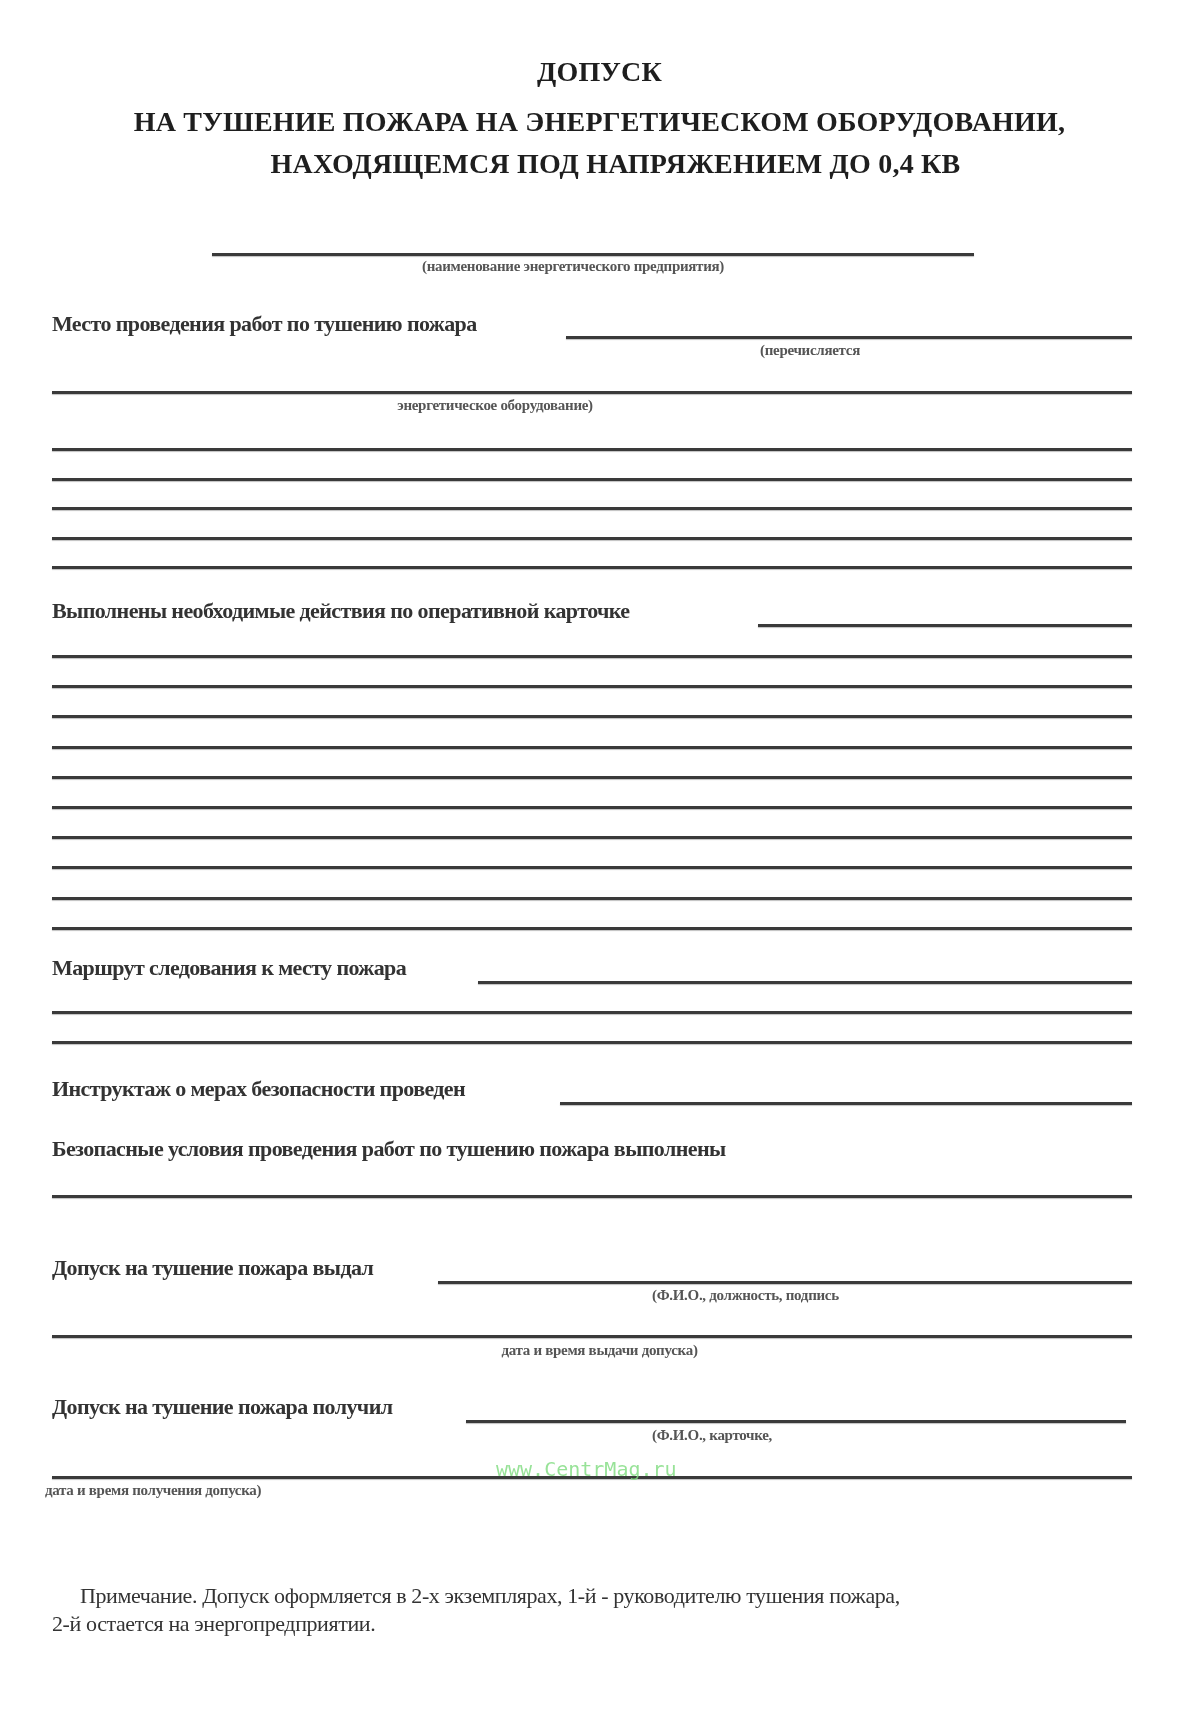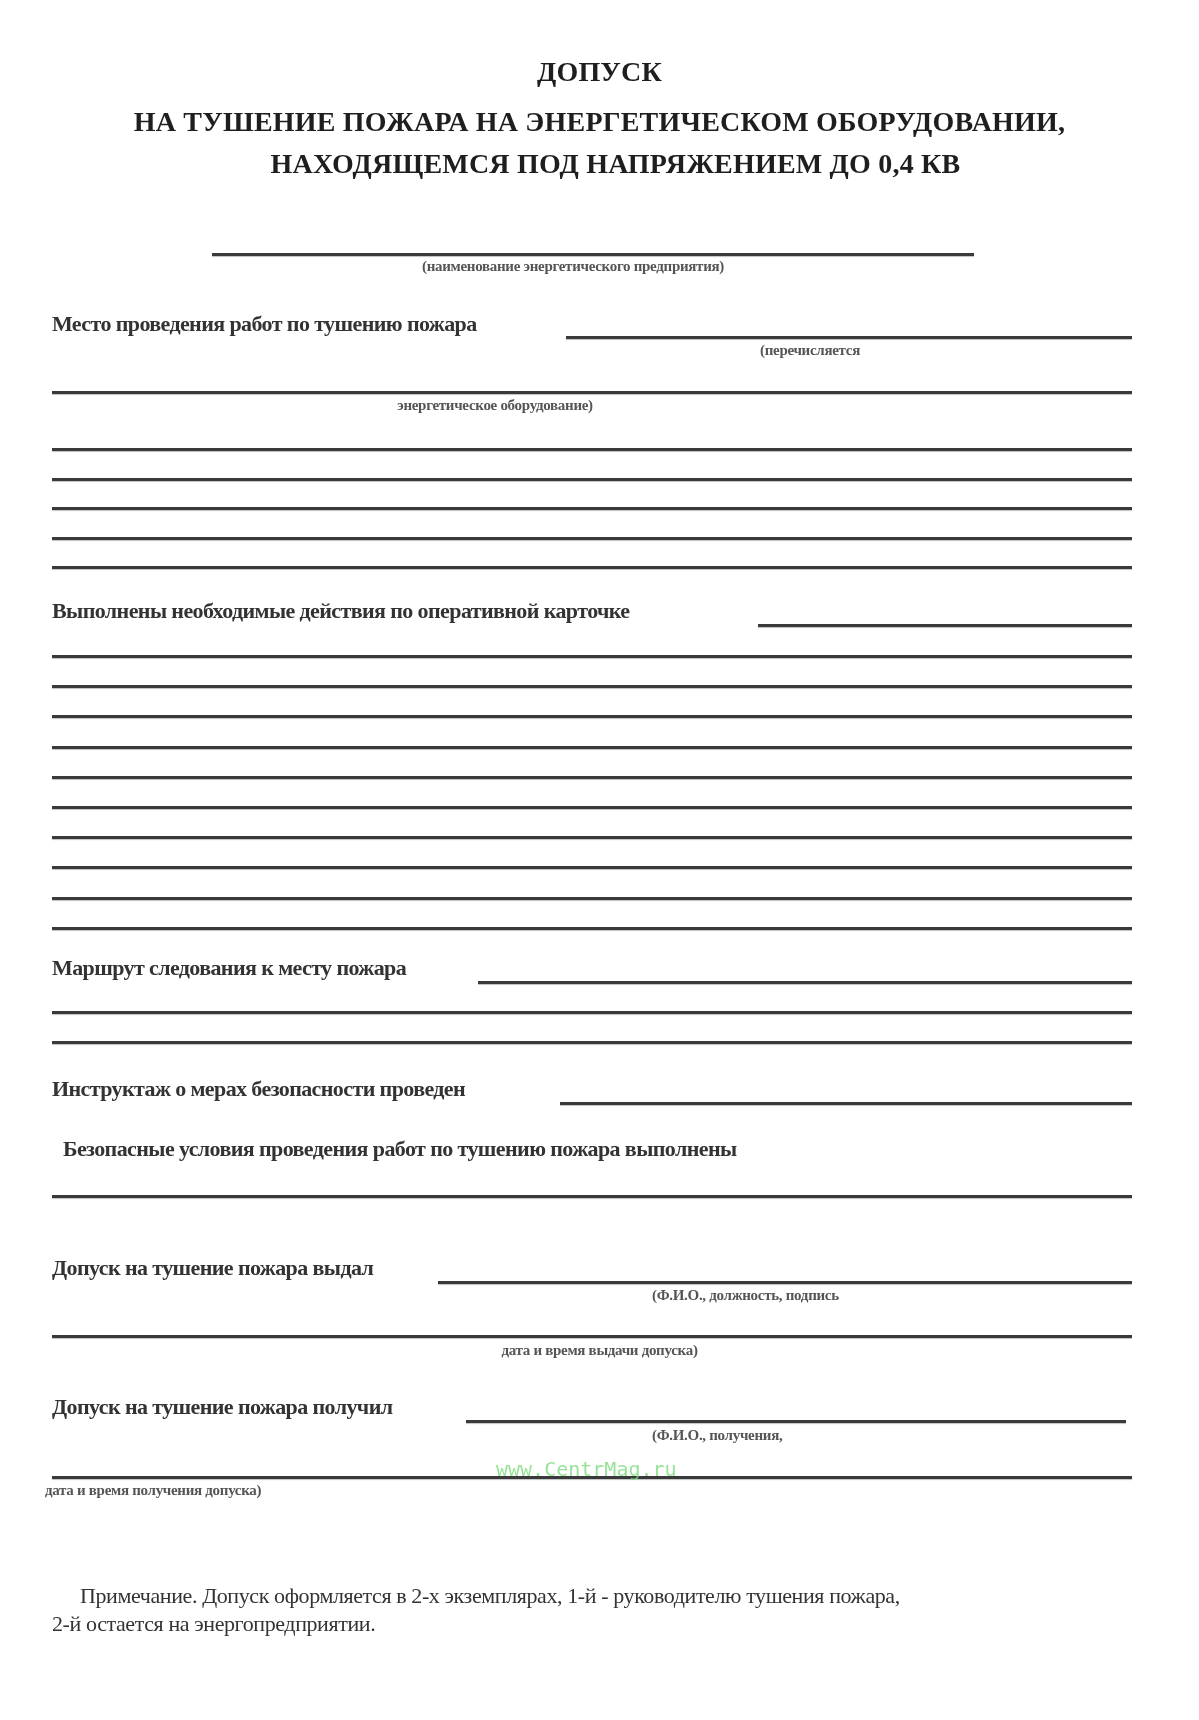--- a/index.html
+++ b/index.html
@@ -55,32 +55,32 @@
 <div class="abs label" style="left:52px; top:955px;">Маршрут следования к месту пожара</div>
 <div class="abs line" style="left:478px; width:654px; top:981px;"></div>
 <div id="rt-lines">
     <div class="abs line" style="left: 52px; width: 1080px; top: 1011px;"></div>
     <div class="abs line" style="left: 52px; width: 1080px; top: 1041px;"></div>
   </div>
 
 <div class="abs label" style="left:52px; top:1076px;">Инструктаж о мерах безопасности проведен</div>
 <div class="abs line" style="left:560px; width:572px; top:1102px;"></div>
 
-<div class="abs label" style="left:52px; top:1136px;margin-left:11px;">Безопасные  условия  проведения  работ по тушению пожара выполнены</div>
+<div class="abs label" style="left:52px; top:1136px;">Безопасные  условия  проведения  работ по тушению пожара выполнены</div>
 <div class="abs line" style="left:52px; width:1080px; top:1195px;"></div>
 
 <div class="abs label" style="left:52px; top:1255px;">Допуск на тушение пожара выдал</div>
 <div class="abs line" style="left:438px; width:694px; top:1281px;"></div>
 <div class="abs caption" style="left:652px; top:1287px;">(Ф.И.О., должность, подпись</div>
 <div class="abs line" style="left:52px; width:1080px; top:1335px;"></div>
 <div class="abs caption" style="left:0; width:1199px; text-align:center; top:1342px;">дата и время выдачи допуска)</div>
 
 <div class="abs label" style="left:52px; top:1394px;">Допуск на тушение пожара получил</div>
 <div class="abs line" style="left:466px; width:660px; top:1420px;"></div>
-<div class="abs caption" style="left:652px; top:1427px;">(Ф.И.О., получения,</div>
+<div class="abs caption" style="left:652px; top:1427px;">(Ф.И.О., карточке,</div>
 <div class="abs line" style="left:52px; width:1080px; top:1476px;"></div>
 <div class="abs watermark" style="left:496px; top:1457px;">www.CentrMag.ru</div>
 <div class="abs caption" style="left:0; width:1199px; text-align:left; top:1482px;padding-left:45px;">дата и время получения допуска)</div>
 
 <div class="abs note" style="left:52px; width:1090px; top:1582px;">
   <div style="padding-left:28px; white-space:nowrap;">Примечание. Допуск оформляется в 2-х экземплярах, 1-й - руководителю тушения пожара,</div>
   <div style="white-space:nowrap;">2-й остается на энергопредприятии.</div>
 </div>
 
 </body></html>

